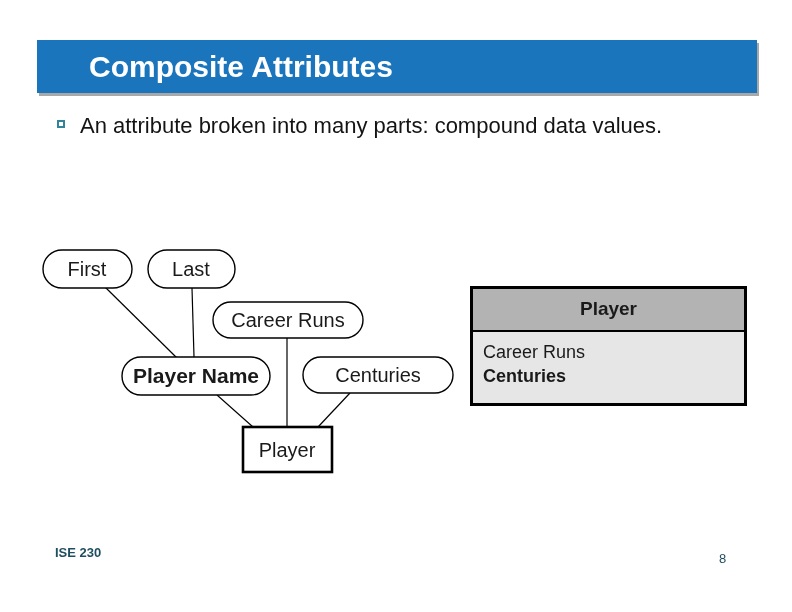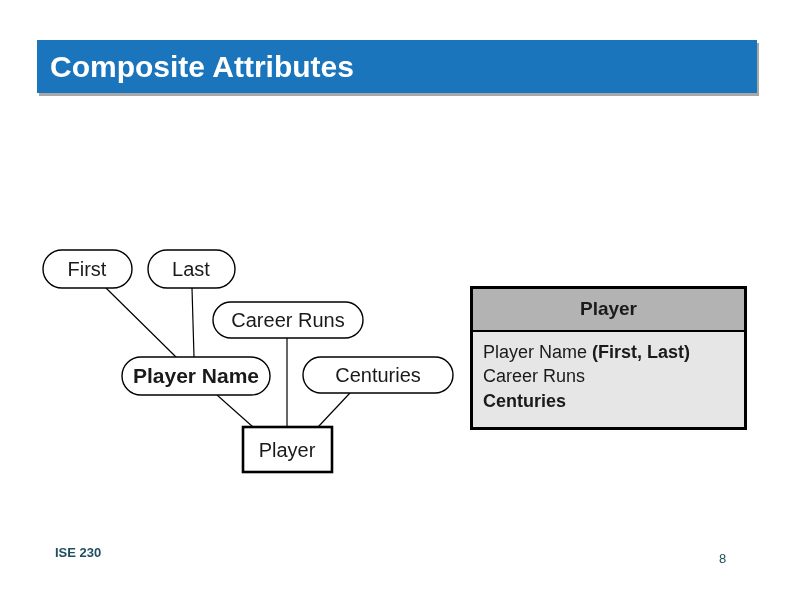--- a/index.html
+++ b/index.html
@@ -25,20 +25,21 @@
     box-shadow: 2px 3px 0 0 #a8a8a8;
     display: flex;
     align-items: center;
   }
   .title-bar h1 {
     color: var(--title-text, #ffffff);
     font-size: 30px;
     font-weight: bold;
     padding-left: 13px;
     letter-spacing: 0px;
+    margin-left: 39px;
   }
 
   
   .bullet-item {
     position: absolute;
     left: 57px;
     top: 110px;
     display: flex;
     align-items: flex-start;
   }
@@ -120,20 +121,24 @@
 </style>
 </head>
 <body>
 
 <div class="slide">
 
   <div class="title-bar">
     <h1>Composite Attributes</h1>
   </div>
 
+  <div class="bullet-item">
+    <div class="bullet-marker"></div>
+    <div class="bullet-text">An attribute broken into many parts: compound data values.</div>
+  </div>
 
   <svg class="diagram" width="430" height="235" viewBox="0 0 430 235" xmlns="http://www.w3.org/2000/svg">
 
     <line x1="75" y1="42" x2="147" y2="113"></line>
     <line x1="162" y1="43" x2="164" y2="112"></line>
     <line x1="187" y1="150" x2="223" y2="182"></line>
     <line x1="257" y1="93" x2="257" y2="182"></line>
     <line x1="320" y1="148" x2="288" y2="182"></line>
 
     <g>
@@ -163,21 +168,20 @@
 
     <g>
       <rect class="entity-shape" x="213" y="182" width="89" height="45"></rect>
       <text x="257" y="212">Player</text>
     </g>
   </svg>
 
   <div class="er-table">
     <div class="er-table-header">Player</div>
     <div class="er-table-body">
-      <div class="row"><span>Player Name </span><span class="bold">(First, Last)</span></div>
       <div class="row"><span>Career Runs</span><span></span></div>
       <div class="row"><span class="bold">Centuries</span><span></span></div>
     </div>
   </div>
 
   <div class="footer-left">ISE 230</div>
   <div class="page-number">8</div>
 
 </div>
 

